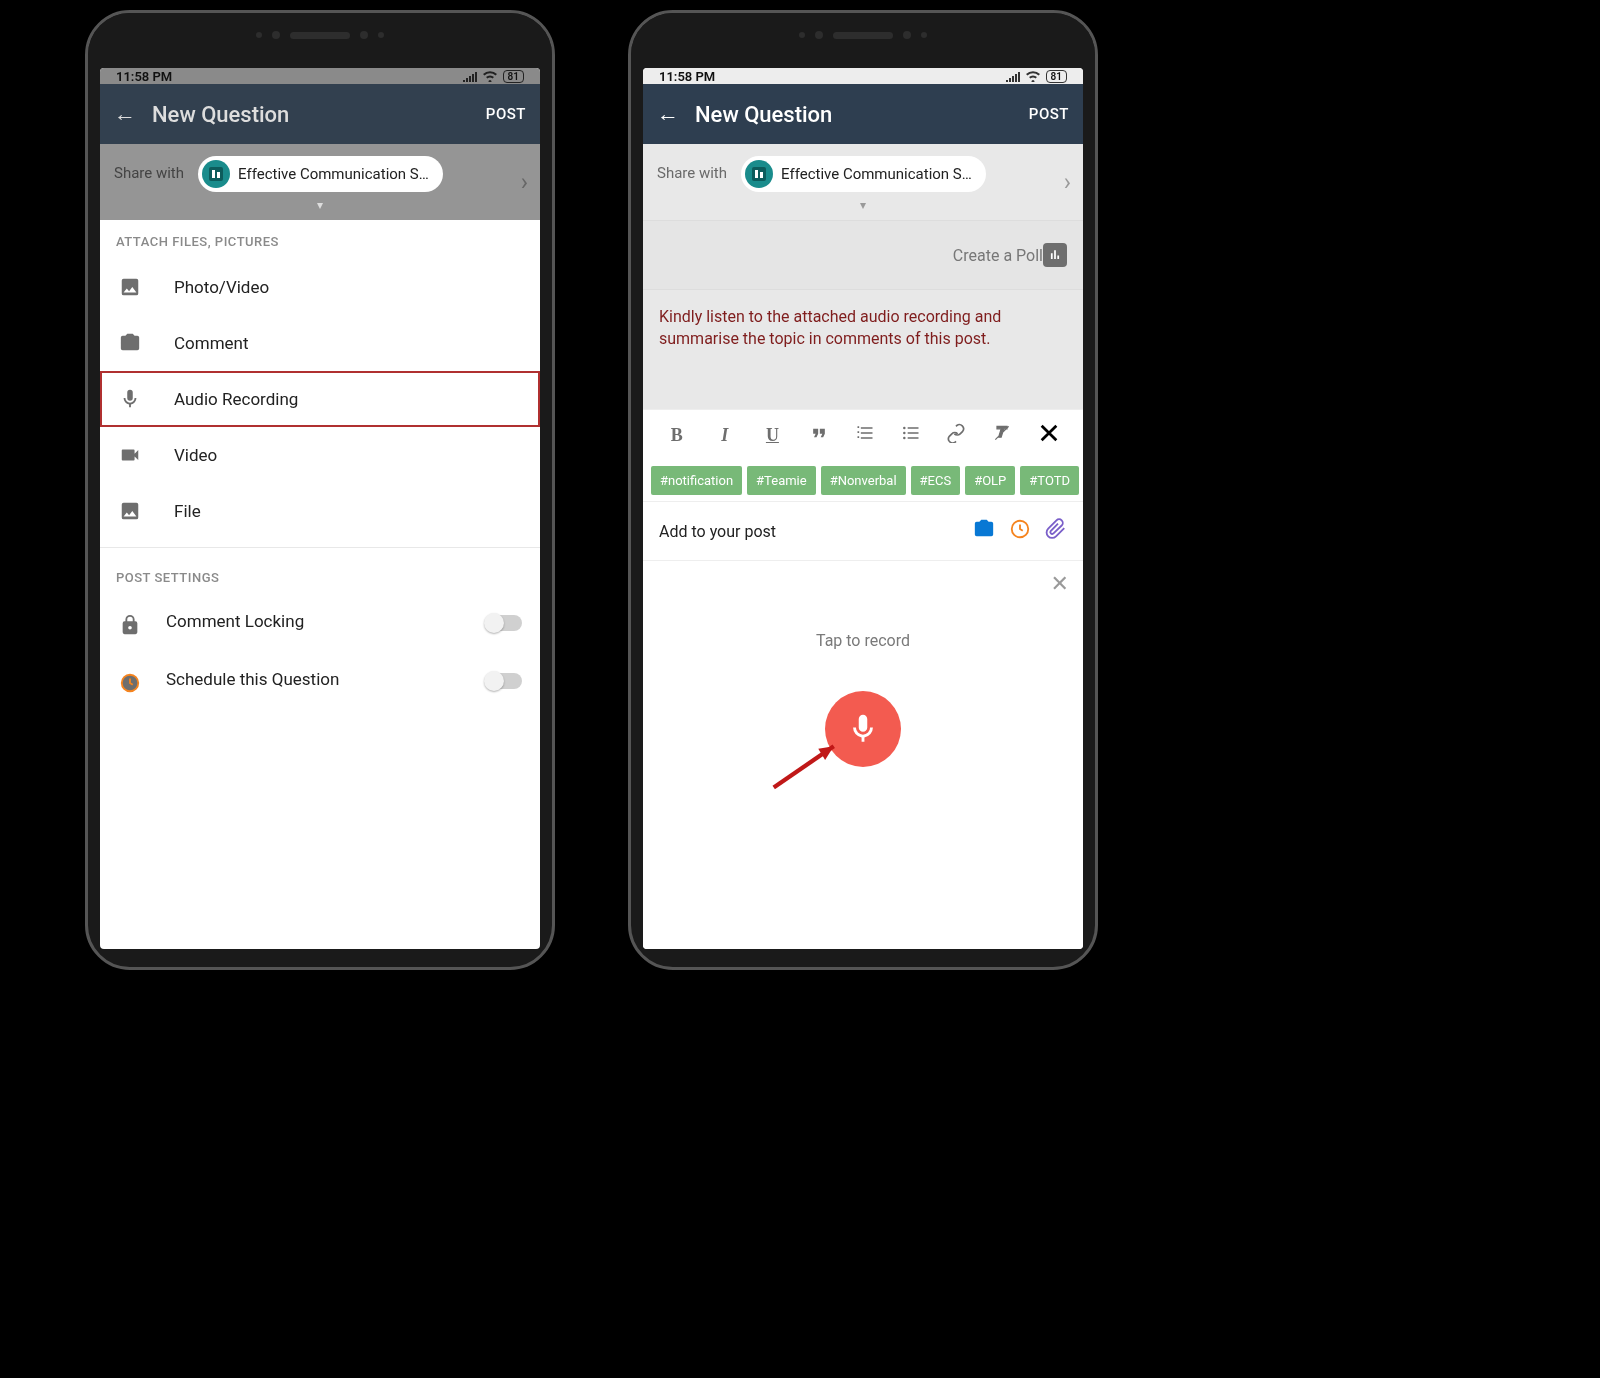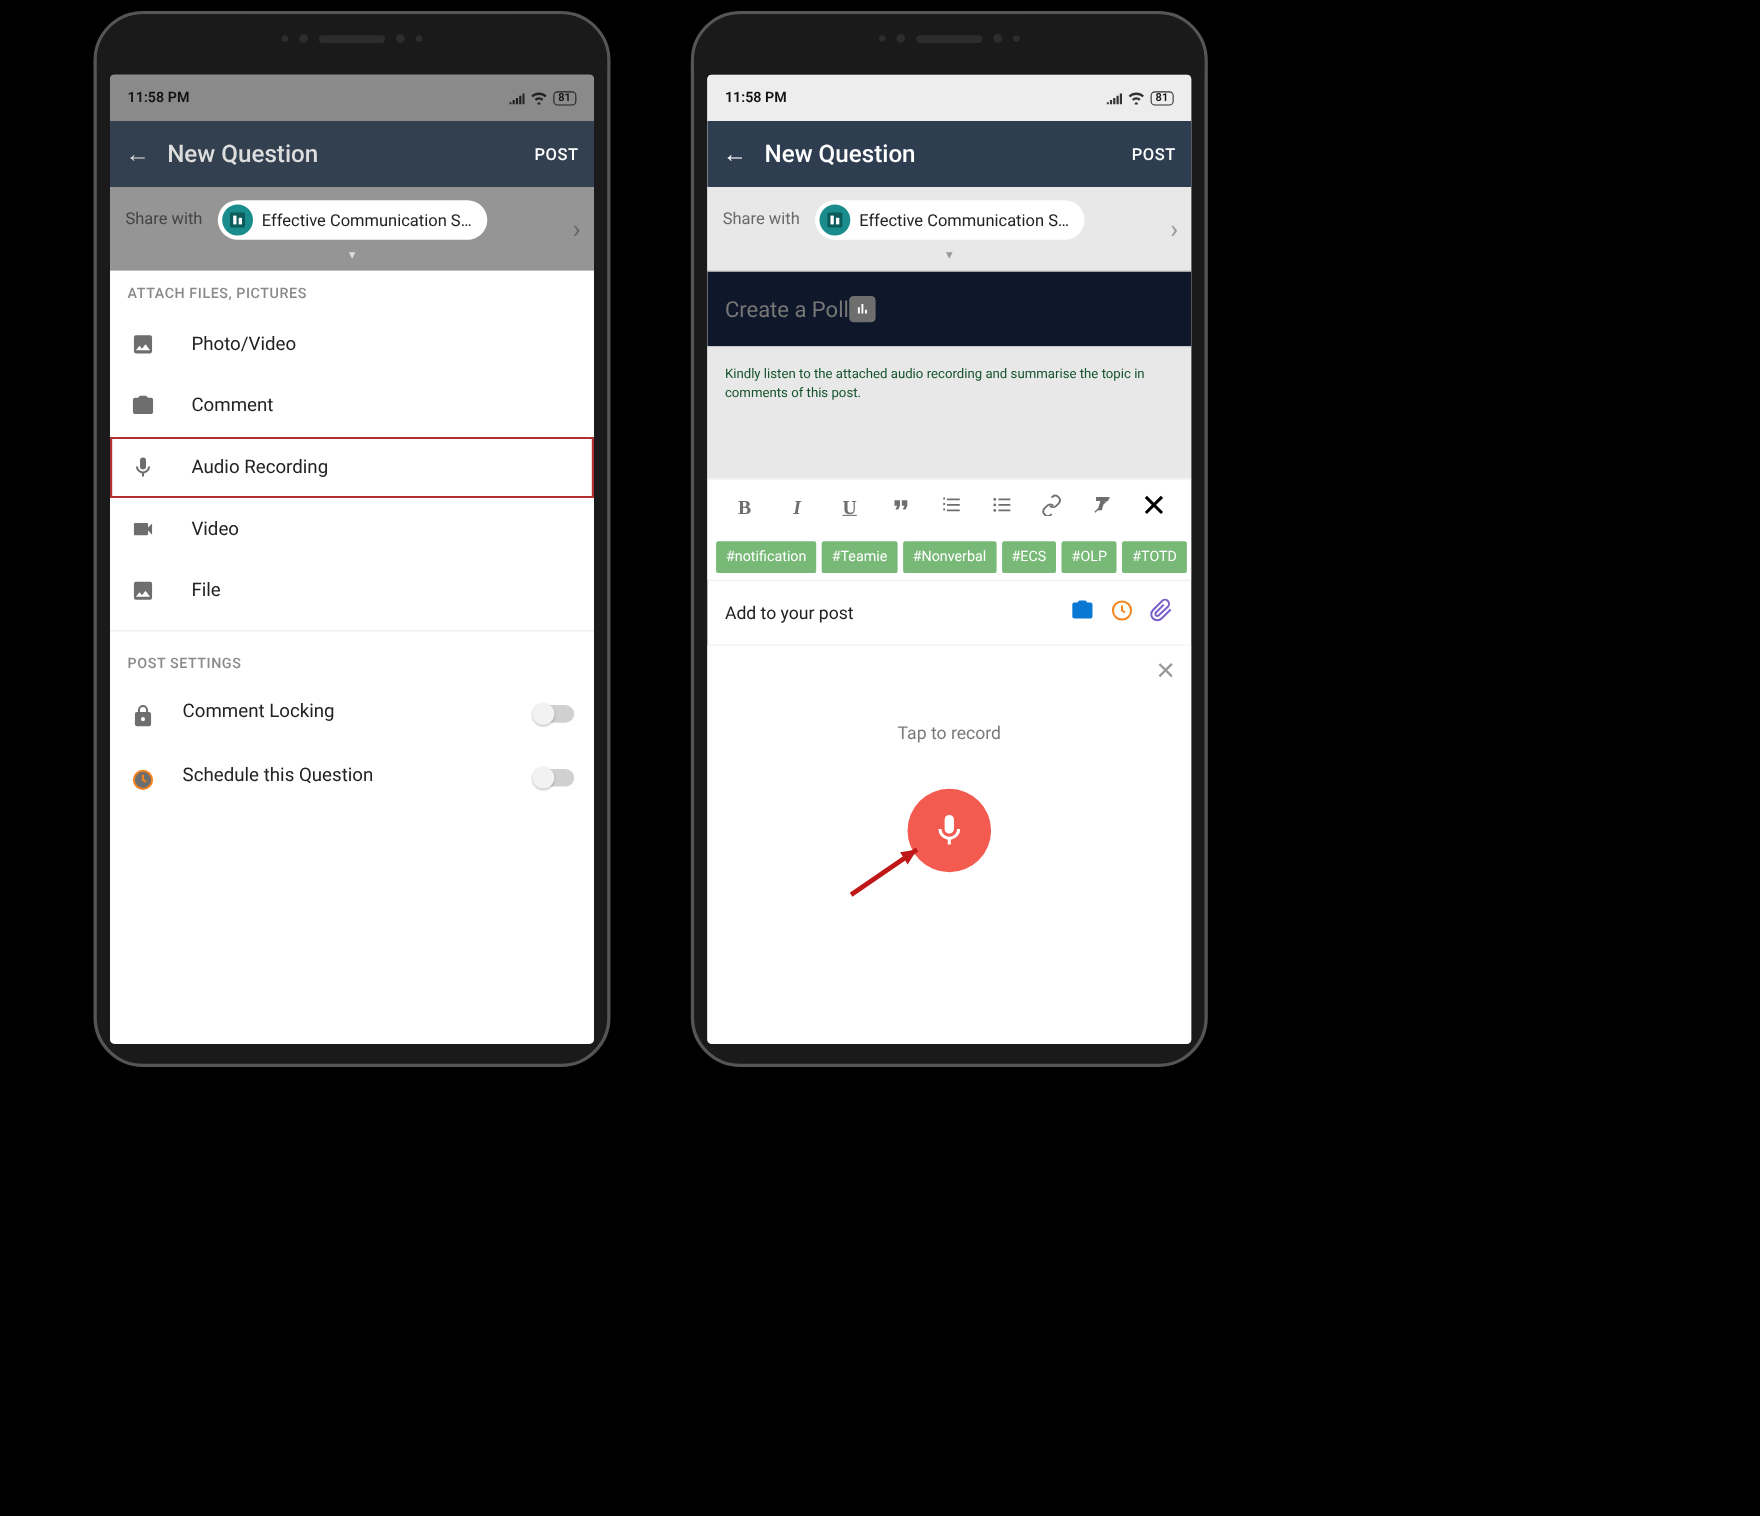--- a/index.html
+++ b/index.html
@@ -53,21 +53,21 @@
     left: 12px;
     right: 12px;
     bottom: 18px;
     background: #fff;
     border-radius: 4px;
     overflow: hidden;
     display: flex;
     flex-direction: column;
   }
   .statusbar {
-    height: 42px;
+    height: 16px;
     background: #8a8a8a;
     display: flex;
     align-items: center;
     justify-content: space-between;
     padding: 0 16px;
     color: #111;
     font-size: 13px;
     font-weight: 600;
   }
   .statusbar.light { background: #ededed; }
@@ -181,38 +181,38 @@
     background: #f2f2f2;
     border-radius: 50%;
     top: -2px; left: -2px;
     box-shadow: 0 1px 2px rgba(0,0,0,0.3);
   }
 
   
   .poll-row {
     display: flex;
     align-items: center;
-    justify-content: flex-start;
+    justify-content: flex-end;
     padding: 22px 16px;
     color: #777;
-    font-size: 20px;
-    background: #0f172a;
+    font-size: 16px;
+    background: #e5e5e5;
     border-top: 1px solid #ddd;
   }
   .poll-icon {
     width: 24px; height: 24px;
     background: #6e6e6e;
     border-radius: 4px;
     display: flex; align-items: center; justify-content: center;
   }
   .post-body {
     background: #e8e8e8;
     padding: 16px;
-    font-size: 12px;
-    color: #14532d;
+    font-size: 16px;
+    color: #7f1d1d;
     line-height: 1.4;
     min-height: 120px;
     border-top: 1px solid #ddd;
   }
   .toolbar {
     display: flex;
     align-items: center;
     justify-content: space-around;
     padding: 12px 10px;
     background: #fff;

